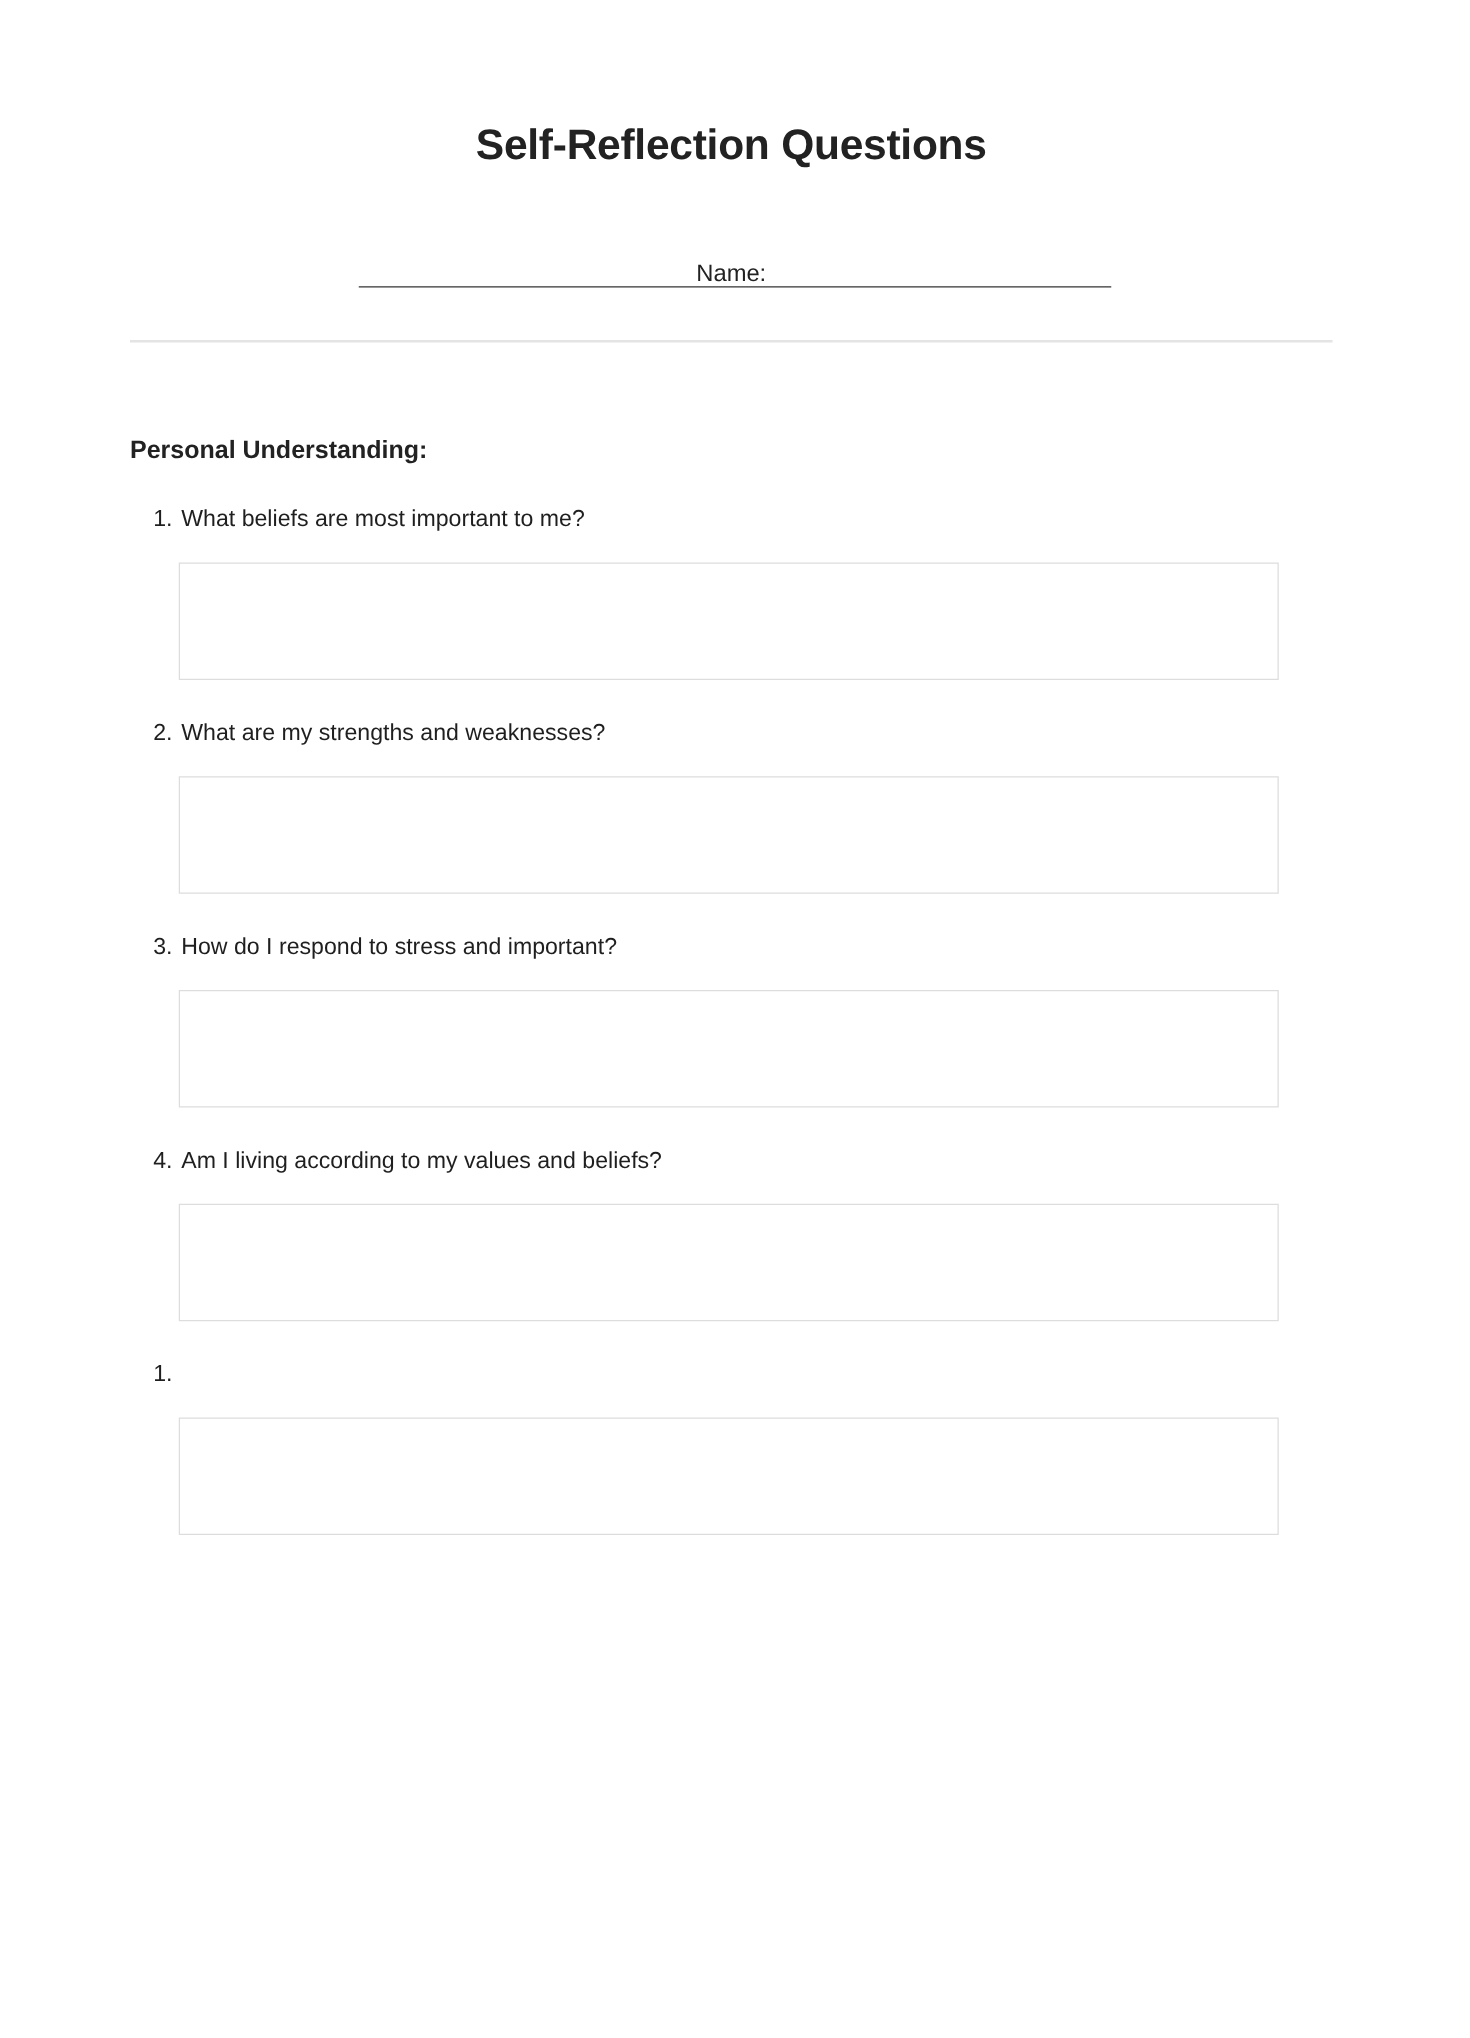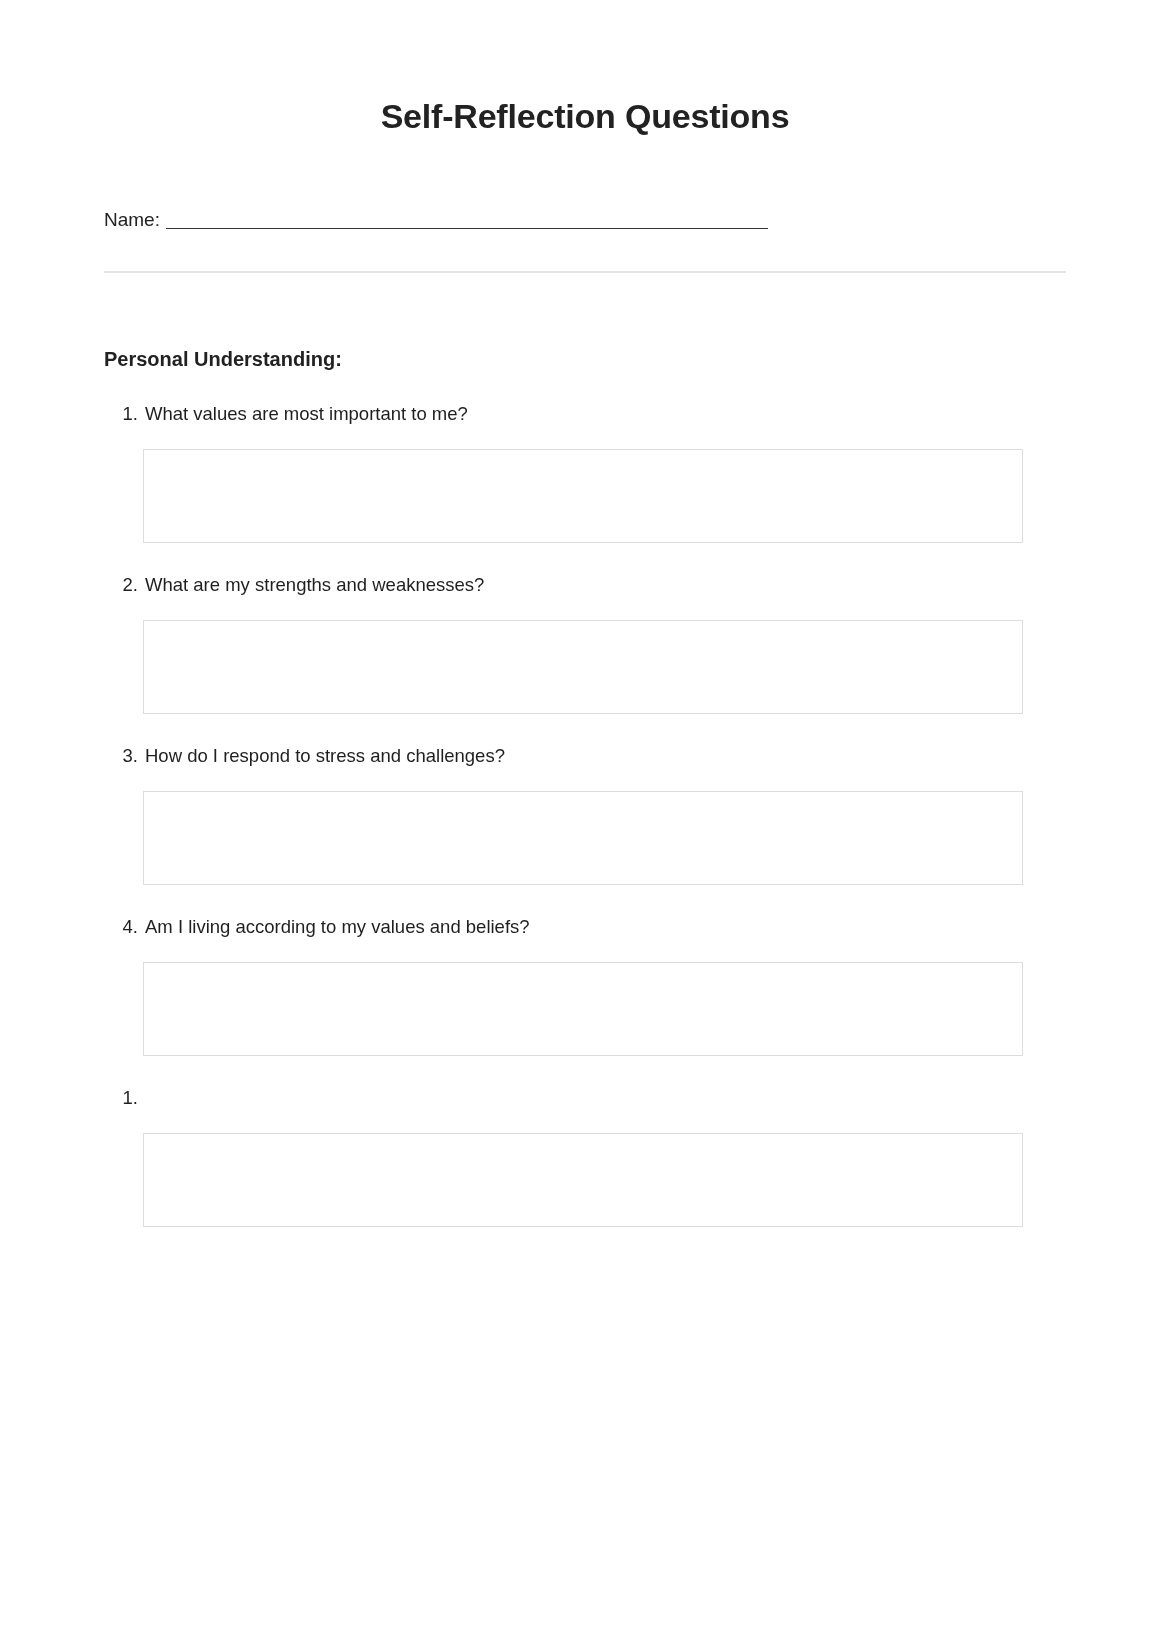--- a/index.html
+++ b/index.html
@@ -36,24 +36,25 @@
     letter-spacing: -0.2px;
     margin: 0;
     padding-top: 96px;
     line-height: 1.2;
   }
 
   
   .name-row {
     margin-top: 72px;
     display: flex;
-    align-items: flex-end;
+    align-items: center;
     font-size: 19px;
     color: #222222;
     white-space: nowrap;
+    flex-direction: column;
   }
   .name-label {
     font-size: 19px;
     color: #222222;
   }
   .name-rule {
     display: inline-block;
     margin-left: 6px;
     width: 602px;
     border-bottom: 1.6px solid #333333;
@@ -130,37 +131,37 @@
     <div class="divider"></div>
 
     <div class="sections">
 
       <div class="section">
         <h2 class="section-heading">Personal Understanding:</h2>
 
         <div class="question-block">
           <div class="question-text">
             <span class="q-num">1.</span>
-            <span>What values are most important to me?</span>
+            <span>What beliefs are most important to me?</span>
           </div>
           <div class="answer-box"></div>
         </div>
 
         <div class="question-block">
           <div class="question-text">
             <span class="q-num">2.</span>
             <span>What are my strengths and weaknesses?</span>
           </div>
           <div class="answer-box"></div>
         </div>
 
         <div class="question-block">
           <div class="question-text">
             <span class="q-num">3.</span>
-            <span>How do I respond to stress and challenges?</span>
+            <span>How do I respond to stress and important?</span>
           </div>
           <div class="answer-box"></div>
         </div>
 
         <div class="question-block">
           <div class="question-text">
             <span class="q-num">4.</span>
             <span>Am I living according to my values and beliefs?</span>
           </div>
           <div class="answer-box"></div>

